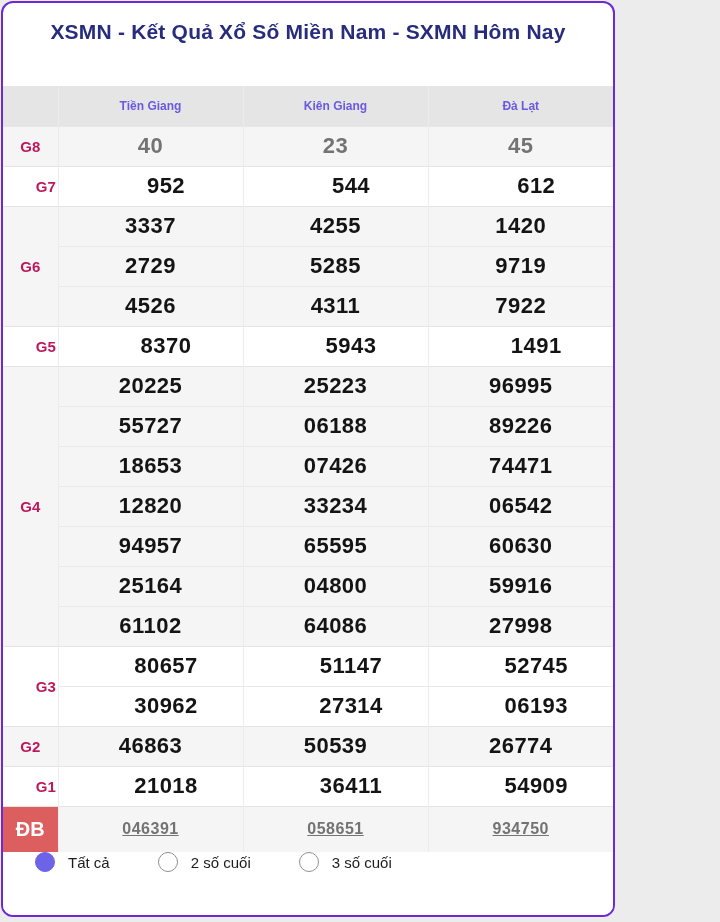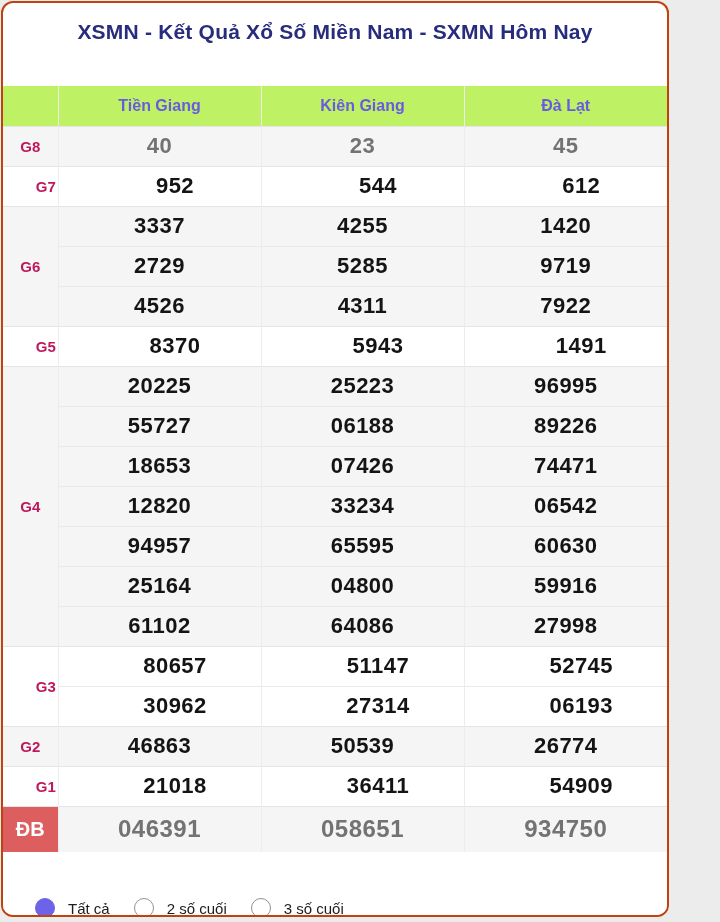--- a/index.html
+++ b/index.html
@@ -5,23 +5,23 @@
   * { margin: 0; padding: 0; box-sizing: border-box; }
   html, body {
     width: 720px; height: 922px;
     background: #ececec;
     font-family: "Liberation Sans", "DejaVu Sans", sans-serif;
     overflow: hidden;
   }
   .card {
     position: absolute;
     left: 1px; top: 1px;
-    width: 668px; height: 916px;
+    width: 614px; height: 916px;
     background: #ffffff;
-    border: 2px solid #c2410c;
+    border: 2px solid #6d28d9;
     border-radius: 12px;
     overflow: hidden;
   }
   
   .card-header { text-align: center; padding-top: 17px; height: 83px; }
   .page-title {
     font-size: 21px;
     font-weight: 700;
     color: #272c7d;
     letter-spacing: 0.2px;
@@ -42,23 +42,23 @@
   .breadcrumb .sep { color: #444; margin: 0 6px; }
   
   table.results {
     width: 100%;
     border-collapse: collapse;
     table-layout: fixed;
   }
   table.results col.label-col { width: 55px; }
   thead th {
     height: 40px;
-    background: #bef264;
+    background: #e5e5e5;
     color: #6a5ae0;
-    font-size: 16px;
+    font-size: 12px;
     font-weight: 700;
     border-bottom: 1px solid #e6e6e6;
   }
   thead th.value-col, tbody td.num { border-left: 1px solid #ececec; }
   tbody td {
     height: 40px;
     text-align: center;
     vertical-align: middle;
   }
   tbody tr.gray td { background: #f5f5f5; }
@@ -76,28 +76,28 @@
     color: #141414;
     letter-spacing: 0.5px;
   }
   td.num.red { color: #737373; margin-top: 33px; }
   td.label-cell.special {
     background: #dd5e5e !important;
     color: #ffffff;
     font-size: 20px;
   }
   tr.special-row td { height: 46px; }
-  tr.special-row td.num { font-size: 24px; }
+  tr.special-row td.num { font-size: 16px; text-decoration: underline; }
   
   .filters {
     height: 66px;
     display: flex;
-    align-items: flex-end;
+    align-items: flex-start;
     padding-left: 32px;
-    gap: 24px;
+    gap: 48px;
     background: #ffffff;
   }
   .filter-option {
     display: flex;
     align-items: center;
     gap: 13px;
     cursor: pointer;
   }
   .radio {
     width: 20px; height: 20px;

